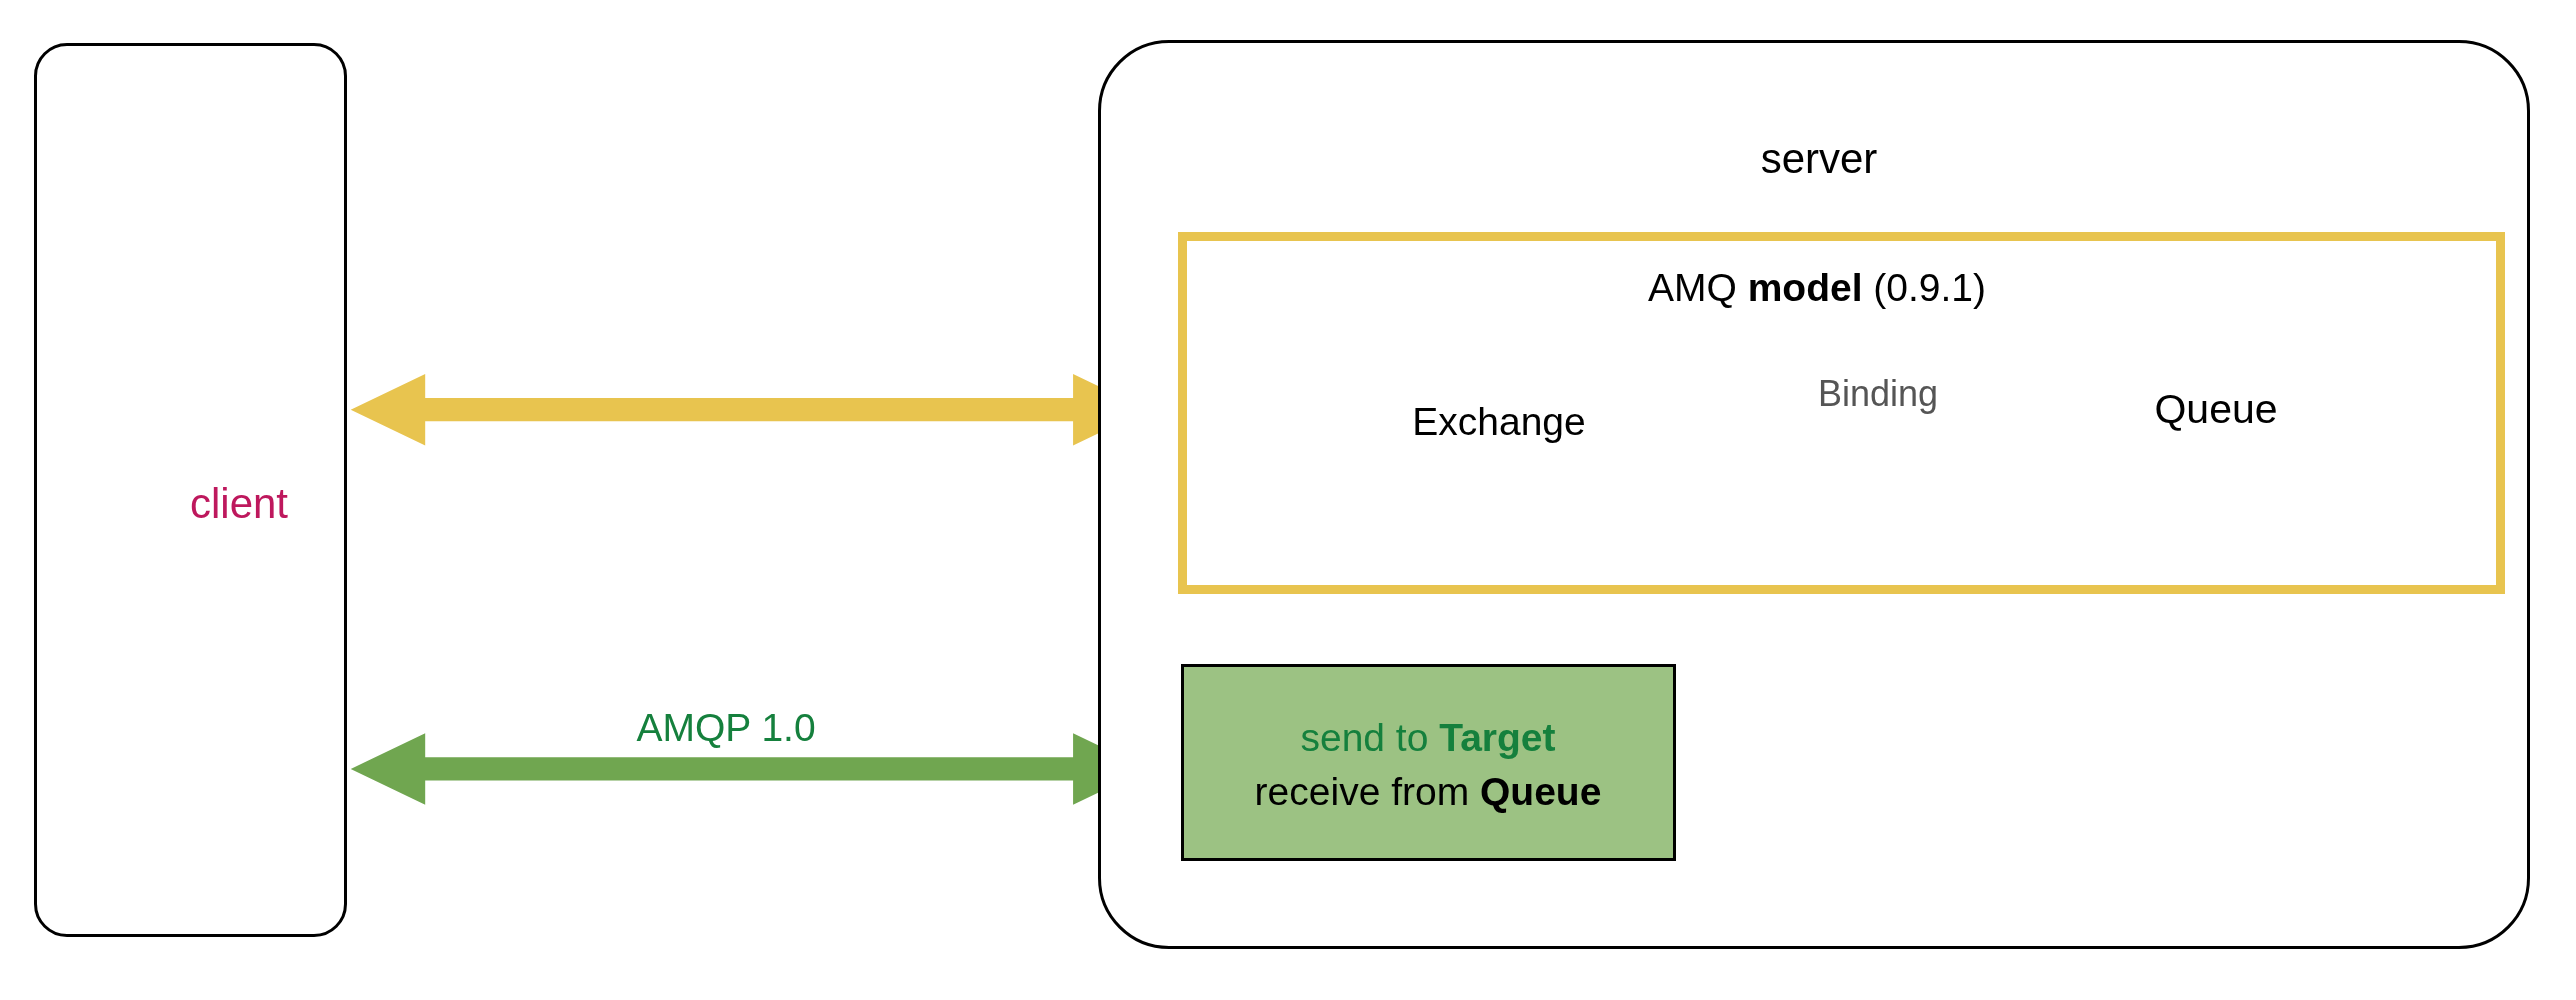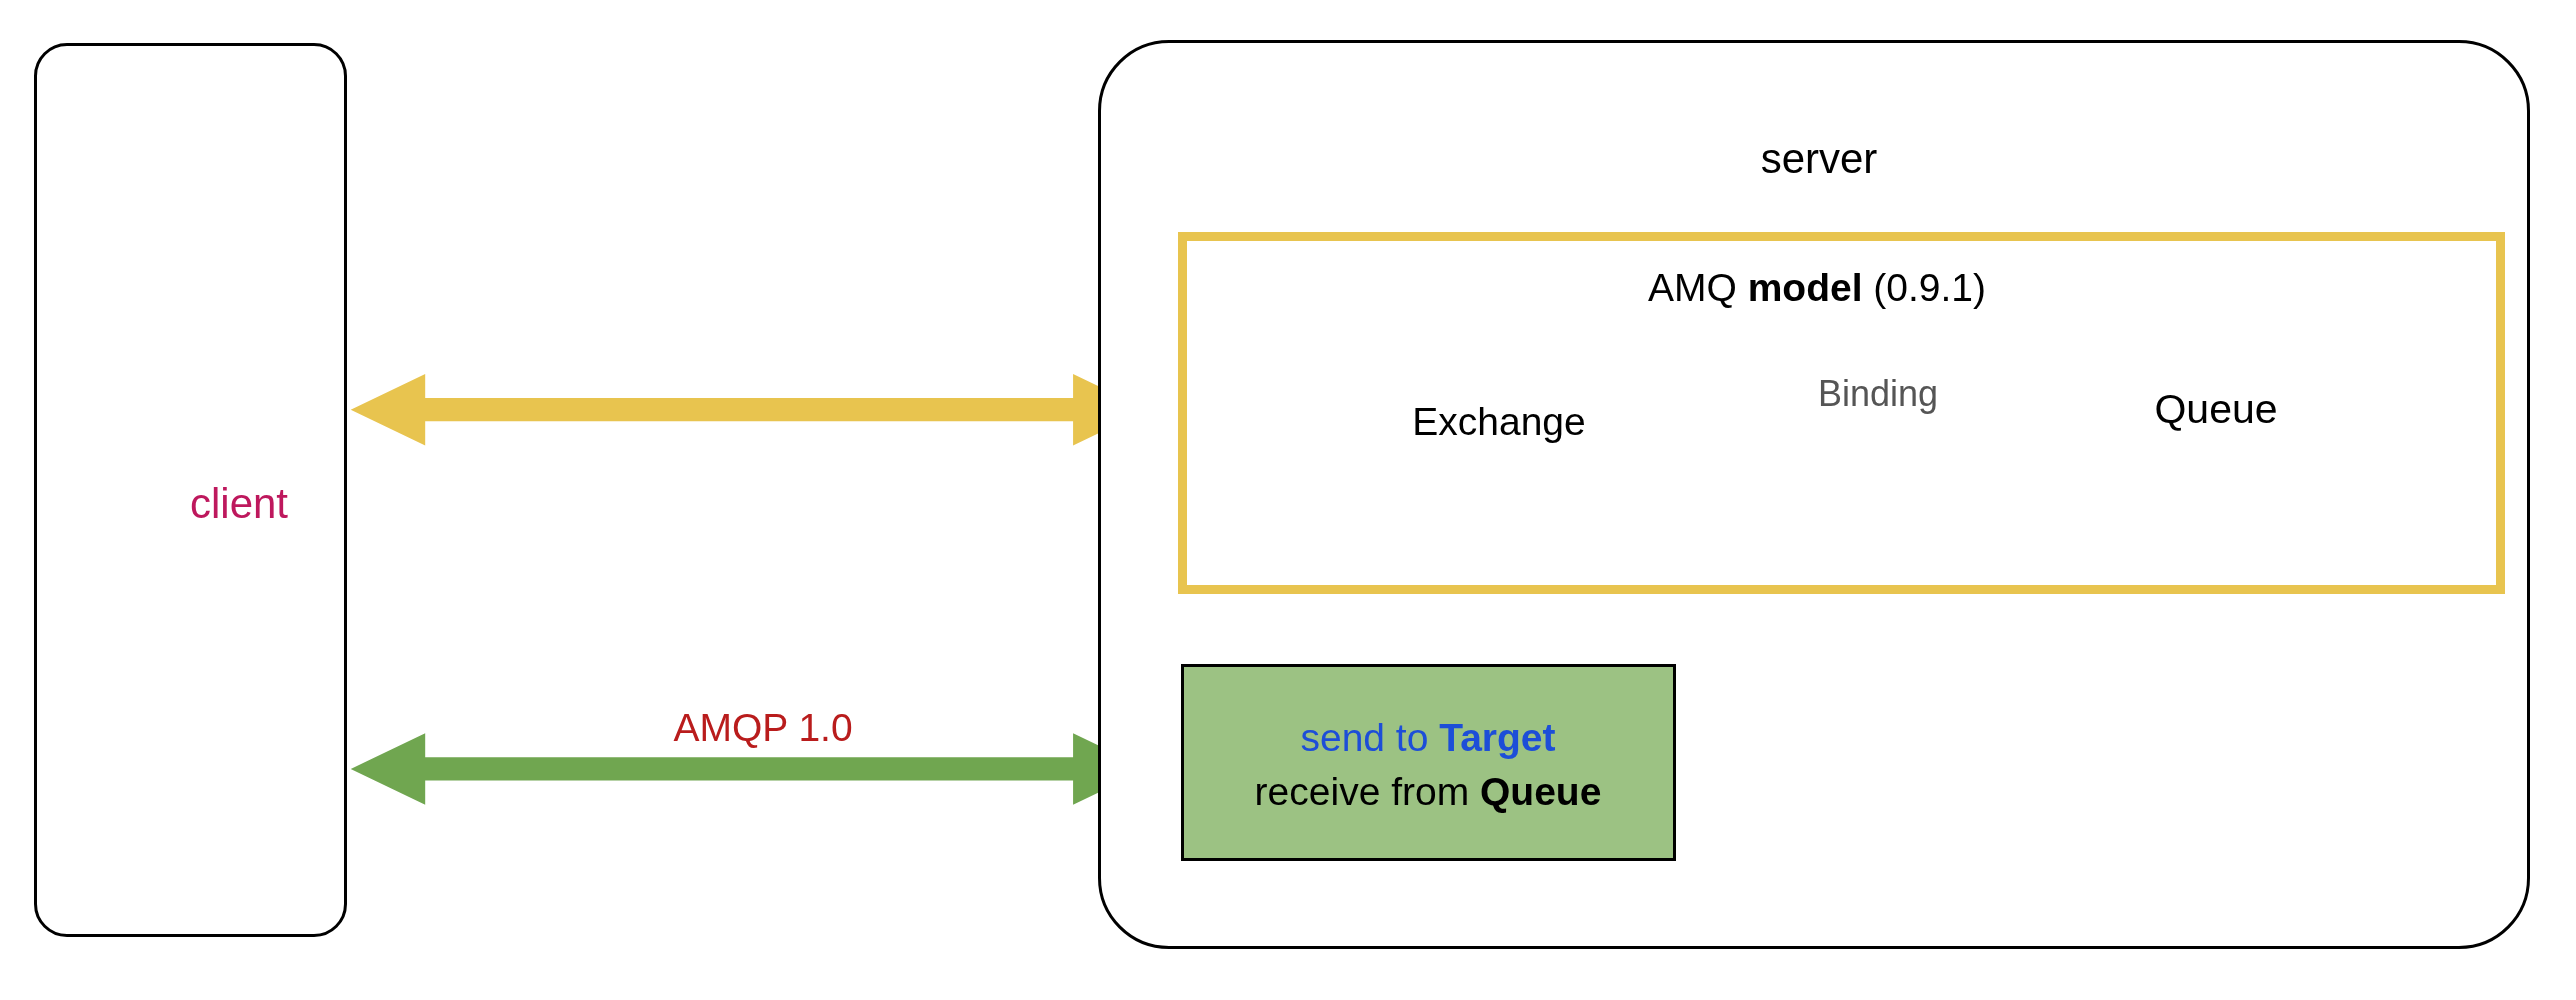--- a/index.html
+++ b/index.html
@@ -112,21 +112,21 @@
     height: 197px;
     background: #9CC283;
     border: 3.9px solid #000000;
     box-sizing: border-box;
   }
   #green-line-1 {
     left: 1428px;
     top: 718px;
     transform: translate(-50%, 0);
     font-size: 39px;
-    color: #1d4ed8;
+    color: #15803d;
   }
   #green-line-2 {
     left: 1428px;
     top: 772px;
     transform: translate(-50%, 0);
     font-size: 39px;
     color: #000000;
   }
   #green-line-1 b, #green-line-2 b { font-weight: bold; }
   
@@ -136,22 +136,21 @@
     transform: translate(-50%, 0);
     font-size: 39px;
     color: #555555;
   }
   #amq-protocol-label b { font-weight: bold; color:#444444; }
   #amqp-label {
     left: 726px;
     top: 708px;
     transform: translate(-50%, 0);
     font-size: 39px;
-    color: #b91c1c;
-    margin-left: 37px;
+    color: #15803d;
   }
   #binding-label {
     left: 1878px;
     top: 376px;
     transform: translate(-50%, 0);
     font-size: 36px;
     color: #555555;
   }
 </style>
 </head>

